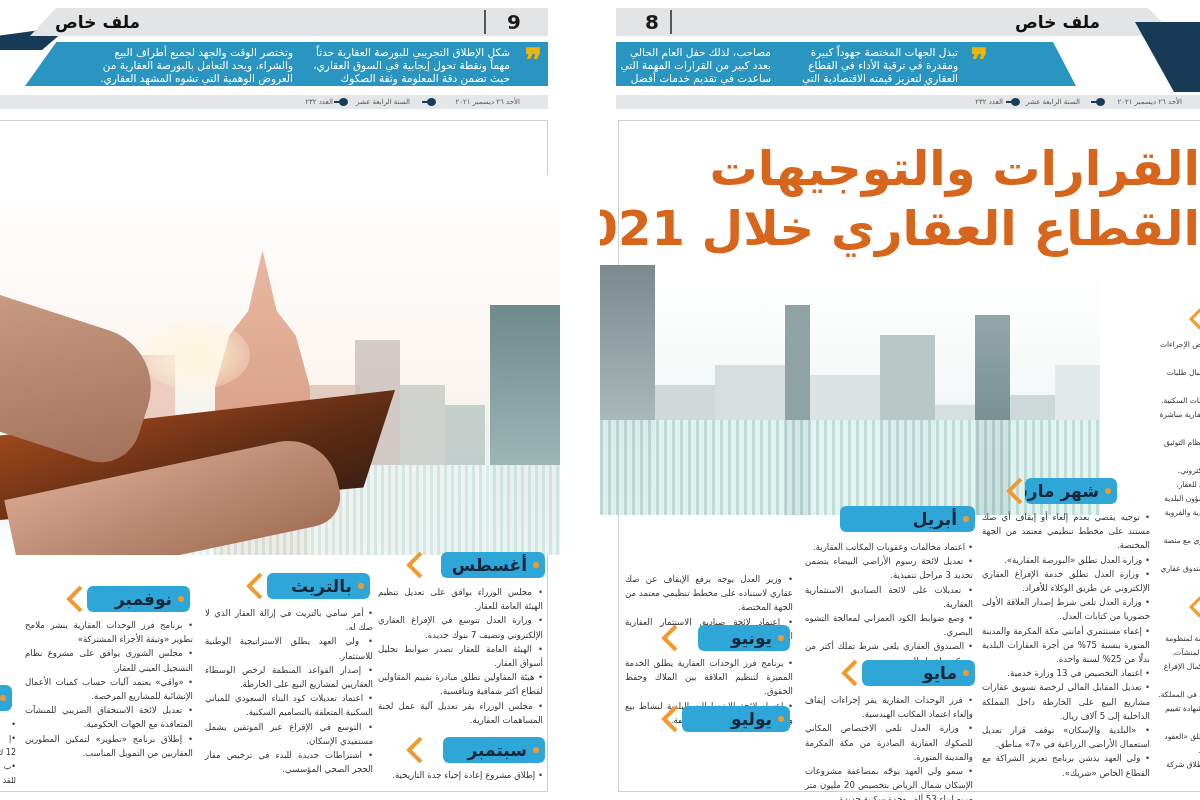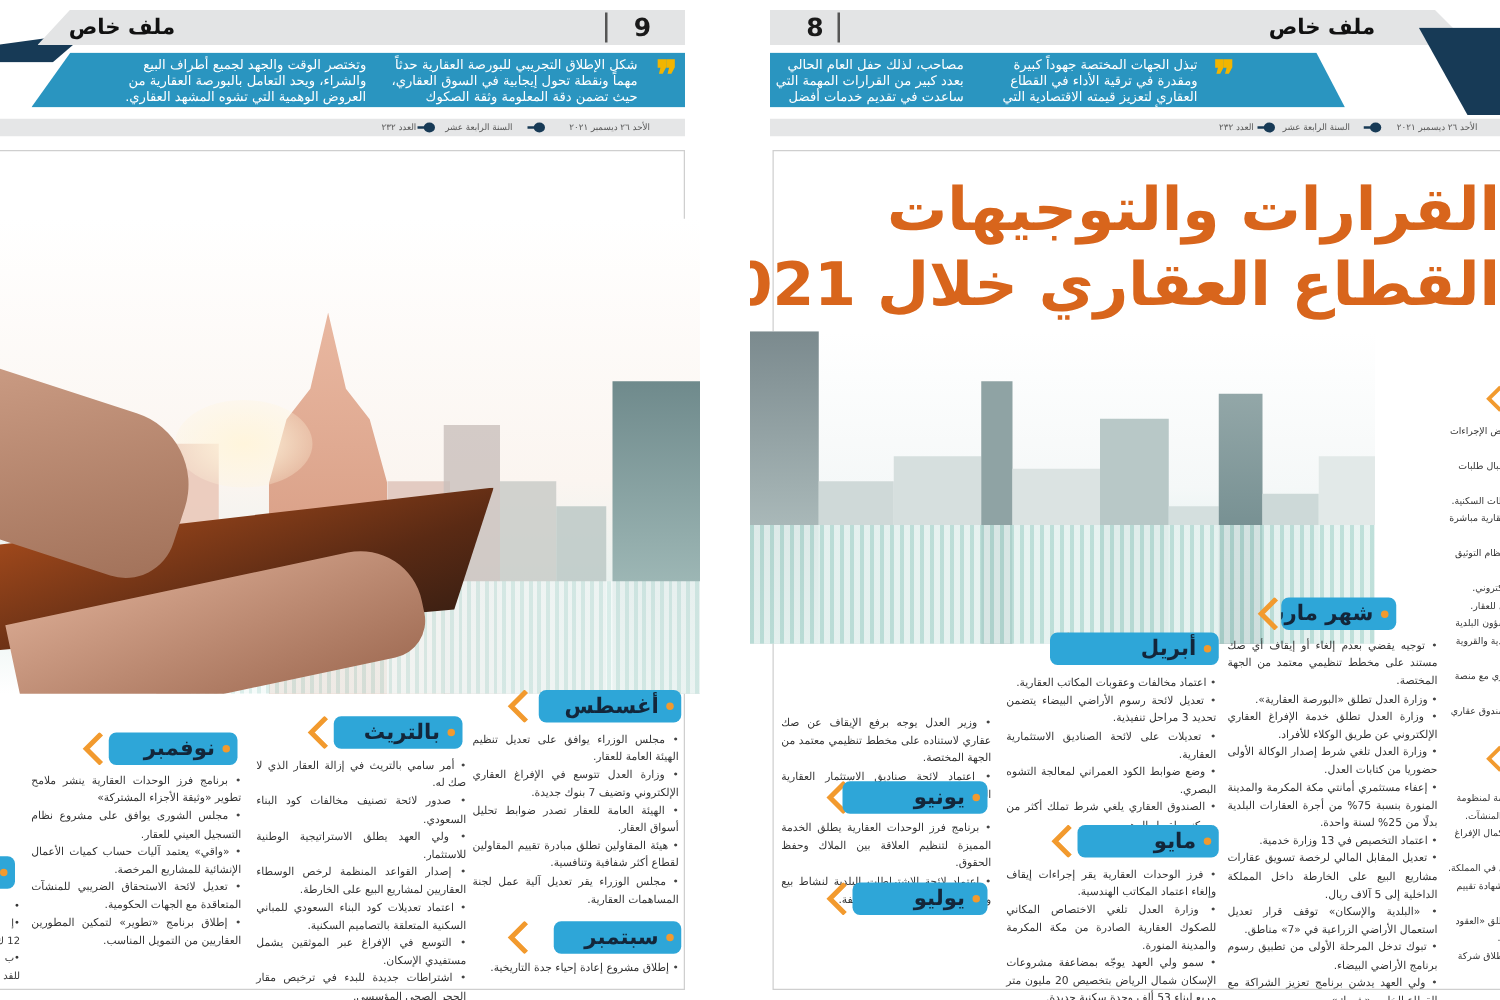--- a/index.html
+++ b/index.html
@@ -87,21 +87,21 @@
 
       <div style="position:absolute;left:0;top:215px;width:395px;height:130px;background:linear-gradient(160deg,#b8531e,#5a2a14 60%,#2b1a12);clip-path:polygon(0 35%,100% 0,92% 75%,0 100%)"></div>
       <div style="position:absolute;left:0;top:120px;width:175px;height:130px;background:linear-gradient(150deg,#c99a82,#a07058);border-radius:0 60px 40px 0;transform:rotate(18deg);transform-origin:left top"></div>
       <div style="position:absolute;left:10px;top:290px;width:330px;height:90px;background:linear-gradient(170deg,#d4a48c,#a36f57);border-radius:0 50px 30px 0;transform:rotate(-12deg)"></div>
     </div>
 
     <div class="badge" style="left:405px;top:552px;width:140px">
       <svg class="chev" viewBox="0 0 18 26">
           <path d="M16 1 L4 13 L16 25" stroke="#f29a2e" stroke-width="4" fill="none"></path>
         </svg>
-      <div class="pill" style="width:114px">أغسطس</div>
+      <div class="pill" style="width:104px">أغسطس</div>
     </div>
     <div class="tcol" style="left:378px;top:585px;width:165px">
       <p>مجلس الوزراء يوافق على تعديل تنظيم الهيئة العامة للعقار.</p>
       <p>وزارة العدل تتوسع في الإفراغ العقاري الإلكتروني وتضيف 7 بنوك جديدة.</p>
       <p>الهيئة العامة للعقار تصدر ضوابط تحليل أسواق العقار.</p>
       <p>هيئة المقاولين تطلق مبادرة تقييم المقاولين لقطاع أكثر شفافية وتنافسية.</p>
       <p>مجلس الوزراء يقر تعديل آلية عمل لجنة المساهمات العقارية.</p>
     </div>
 
     <div class="badge" style="left:405px;top:737px;width:140px">
@@ -115,21 +115,20 @@
     </div>
 
     <div class="badge" style="left:245px;top:573px;width:125px">
       <svg class="chev" viewBox="0 0 18 26">
           <path d="M16 1 L4 13 L16 25" stroke="#f29a2e" stroke-width="4" fill="none"></path>
         </svg>
       <div class="pill" style="width:103px">بالتريث</div>
     </div>
     <div class="tcol" style="left:205px;top:606px;width:168px">
       <p>أمر سامي بالتريث في إزالة العقار الذي لا صك له.</p>
-      <p>صدور لائحة تصنيف مخالفات كود البناء السعودي.</p>
       <p>ولي العهد يطلق الاستراتيجية الوطنية للاستثمار.</p>
       <p>إصدار القواعد المنظمة لرخص الوسطاء العقاريين لمشاريع البيع على الخارطة.</p>
       <p>اعتماد تعديلات كود البناء السعودي للمباني السكنية المتعلقة بالتصاميم السكنية.</p>
       <p>التوسع في الإفراغ عبر الموثقين يشمل مستفيدي الإسكان.</p>
       <p>اشتراطات جديدة للبدء في ترخيص مقار الحجر الصحي المؤسسي.</p>
 
     </div>
 
     <div class="badge" style="left:65px;top:586px;width:125px">
       <svg class="chev" viewBox="0 0 18 26">
@@ -202,26 +201,25 @@
     <div class="badge" style="left:405px;top:478px;width:112px">
       <svg class="chev" viewBox="0 0 18 26">
           <path d="M16 1 L4 13 L16 25" stroke="#f29a2e" stroke-width="4" fill="none"></path>
         </svg>
       <div class="pill" style="width:92px">شهر مارس</div>
     </div>
     <div class="tcol" style="left:382px;top:510px;width:168px">
       <p>توجيه يقضي بعدم إلغاء أو إيقاف أي صك مستند على مخطط تنظيمي معتمد من الجهة المختصة.</p>
       <p>وزارة العدل تطلق «البورصة العقارية».</p>
       <p>وزارة العدل تطلق خدمة الإفراغ العقاري الإلكتروني عن طريق الوكلاء للأفراد.</p>
-      <p>وزارة العدل تلغي شرط إصدار الوكالة الأولى حضوريا من كتابات العدل.</p>
+      <p>وزارة العدل تلغي شرط إصدار العلاقة الأولى حضوريا من كتابات العدل.</p>
       <p>إعفاء مستثمري أمانتي مكة المكرمة والمدينة المنورة بنسبة 75% من أجرة العقارات البلدية بدلًا من 25% لسنة واحدة.</p>
       <p>اعتماد التخصيص في 13 وزارة خدمية.</p>
       <p>تعديل المقابل المالي لرخصة تسويق عقارات مشاريع البيع على الخارطة داخل المملكة الداخلية إلى 5 آلاف ريال.</p>
       <p>«البلدية والإسكان» توقف قرار تعديل استعمال الأراضي الزراعية في «7» مناطق.</p>
-      <p>تبوك تدخل المرحلة الأولى من تطبيق رسوم برنامج الأراضي البيضاء.</p>
       <p>ولي العهد يدشن برنامج تعزيز الشراكة مع القطاع الخاص «شريك».</p>
     </div>
 
     <div class="badge" style="left:240px;top:506px;width:135px">
       <svg class="chev" viewBox="0 0 18 26">
           <path d="M16 1 L4 13 L16 25" stroke="#f29a2e" stroke-width="4" fill="none"></path>
         </svg>
       <div class="pill" style="width:135px">أبريل</div>
     </div>
     <div class="tcol" style="left:205px;top:540px;width:168px">
@@ -245,21 +243,21 @@
     </div>
 
     <div class="tcol" style="left:25px;top:572px;width:168px">
       <p>وزير العدل يوجه برفع الإيقاف عن صك عقاري لاستناده على مخطط تنظيمي معتمد من الجهة المختصة.</p>
       <p>اعتماد لائحة صناديق الاستثمار العقارية المعدلة.</p>
     </div>
     <div class="badge" style="left:60px;top:625px;width:130px">
       <svg class="chev" viewBox="0 0 18 26">
           <path d="M16 1 L4 13 L16 25" stroke="#f29a2e" stroke-width="4" fill="none"></path>
         </svg>
-      <div class="pill" style="width:116px">يونيو</div>
+      <div class="pill" style="width:92px">يونيو</div>
     </div>
     <div class="tcol" style="left:25px;top:656px;width:168px">
       <p>برنامج فرز الوحدات العقارية يطلق الخدمة المميزة لتنظيم العلاقة بين الملاك وحفظ الحقوق.</p>
       <p>اعتماد لائحة الاشتراطات البلدية لنشاط بيع وتأجير مواد البناء والورش الخفيفة.</p>
     </div>
 
     <div class="badge" style="left:60px;top:706px;width:130px">
       <svg class="chev" viewBox="0 0 18 26">
           <path d="M16 1 L4 13 L16 25" stroke="#f29a2e" stroke-width="4" fill="none"></path>
         </svg>

